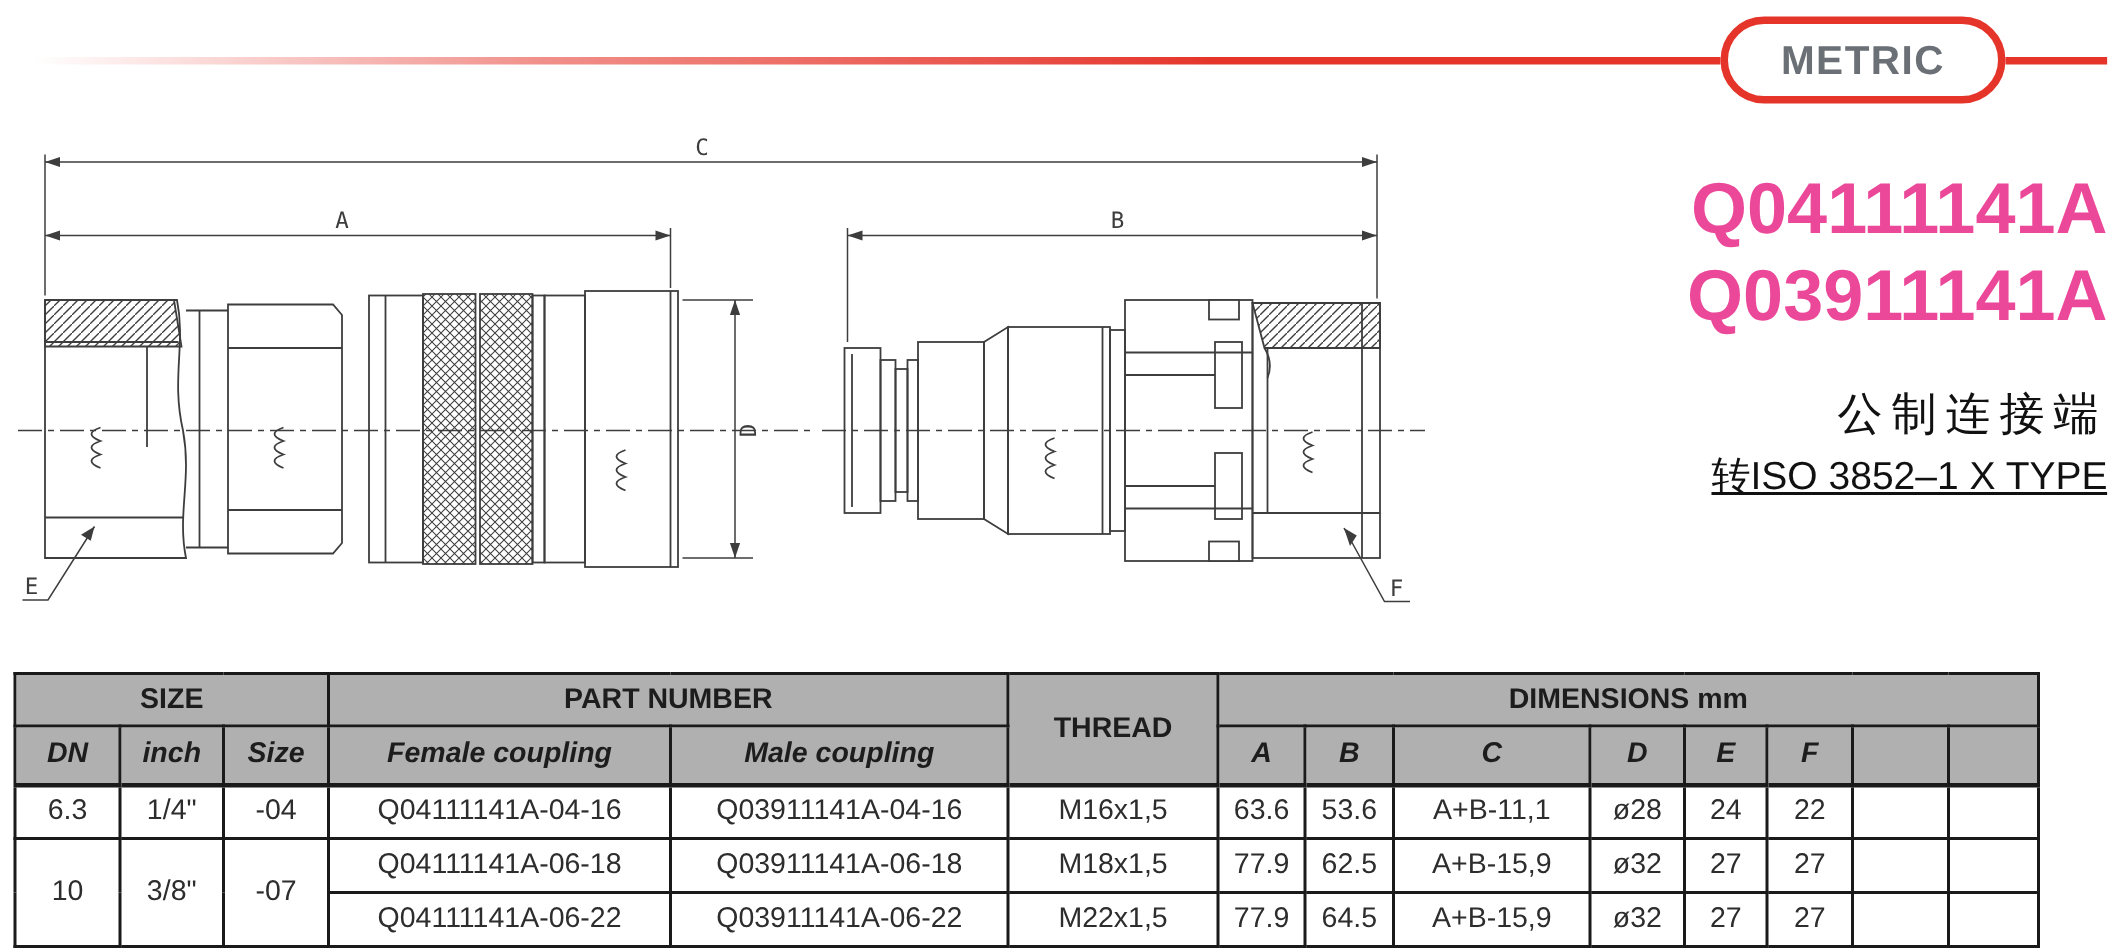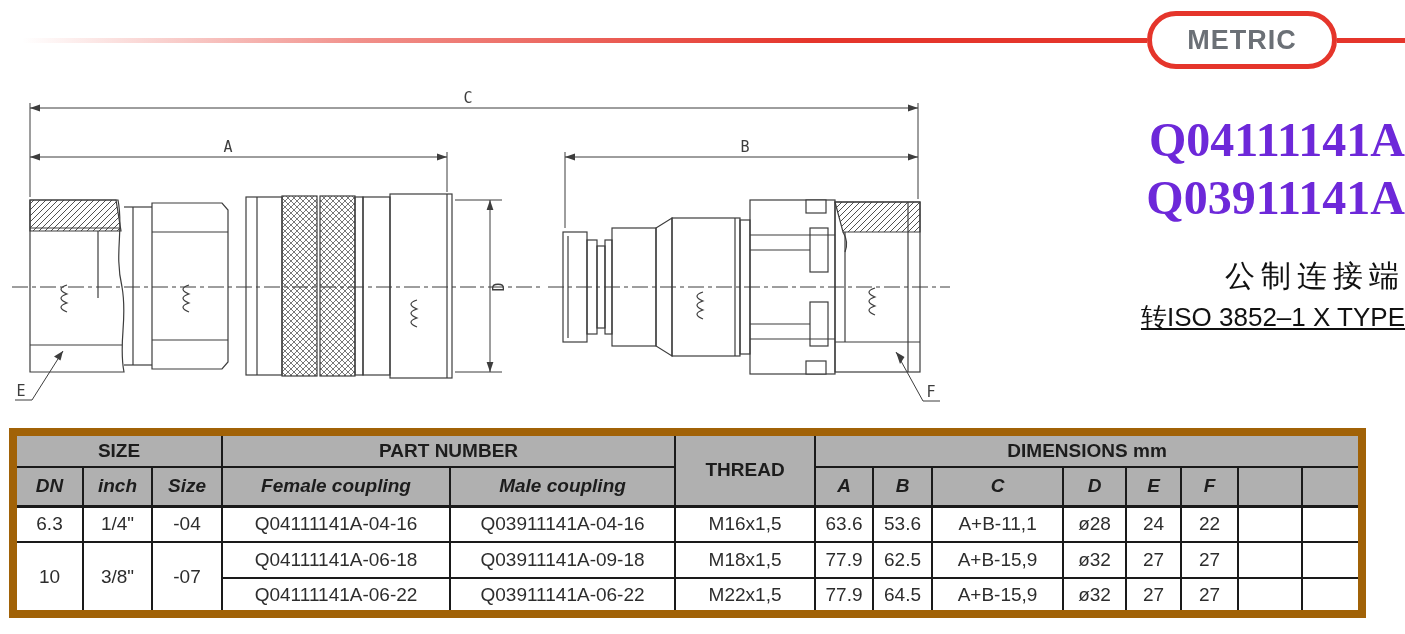--- a/index.html
+++ b/index.html
@@ -23,35 +23,35 @@
     background: #e5352b;
   }
   .metric-pill {
     position: absolute; left: 1147px; top: 11px; width: 190px; height: 58px;
     background: #ffffff; border: 5px solid #e5352b; border-radius: 32px;
     display: flex; align-items: center; justify-content: center;
   }
   .metric-pill span {
     color: #6b7076; font-weight: bold; font-size: 27px; letter-spacing: 1px;
   }
-  .pn { position: absolute; right: 0; color: #6d28d9; font-weight: bold; font-size: 48px; white-space: nowrap; font-family: Liberation Serif, serif; }
+  .pn { position: absolute; right: 0; color: #ec4899; font-weight: bold; font-size: 48px; white-space: nowrap; }
   .pn1 { top: 112px; }
   .pn2 { top: 170px; margin-left: 40px; }
   .sub-cn  { position: absolute; right: 0; top: 256px; color: #111111; font-size: 30px; letter-spacing: 6px; white-space: nowrap; }
   .sub-iso { position: absolute; right: 0; top: 300px; color: #111111; font-size: 26px; white-space: nowrap; text-decoration: underline; }
 
   
   .drawing { position: absolute; left: 0; top: 0; }
 
   
   table.spec {
-    position: absolute; left: 9px; top: 428px;
+    position: absolute; left: 9px; top: 448px;
     border-collapse: collapse; table-layout: fixed;
     width: 1349px;
-    border: 8px solid #a16207;
+    border: 2px solid #a16207;
     font-family: "Liberation Sans", sans-serif;
   }
   table.spec th, table.spec td {
     border: 2px solid #1a1a1a;
     text-align: center; vertical-align: middle;
     padding: 0; overflow: hidden; white-space: nowrap;
   }
   table.spec th { background: #b0b0b0; color: #1d1d1d; font-weight: bold; font-size: 19px; }
   table.spec td { background: #ffffff; color: #2d2d2d; font-weight: normal; font-size: 19px; }
   tr.hr1 { height: 35px; }
@@ -234,21 +234,21 @@
         <td>24</td>
         <td>22</td>
         <td></td>
         <td></td>
       </tr>
       <tr class="dr">
         <td rowspan="2">10</td>
         <td rowspan="2">3/8"</td>
         <td rowspan="2">-07</td>
         <td>Q04111141A-06-18</td>
-        <td>Q03911141A-09-18</td>
+        <td>Q03911141A-06-18</td>
         <td>M18x1,5</td>
         <td>77.9</td>
         <td>62.5</td>
         <td>A+B-15,9</td>
         <td>ø32</td>
         <td>27</td>
         <td>27</td>
         <td></td>
         <td></td>
       </tr>

